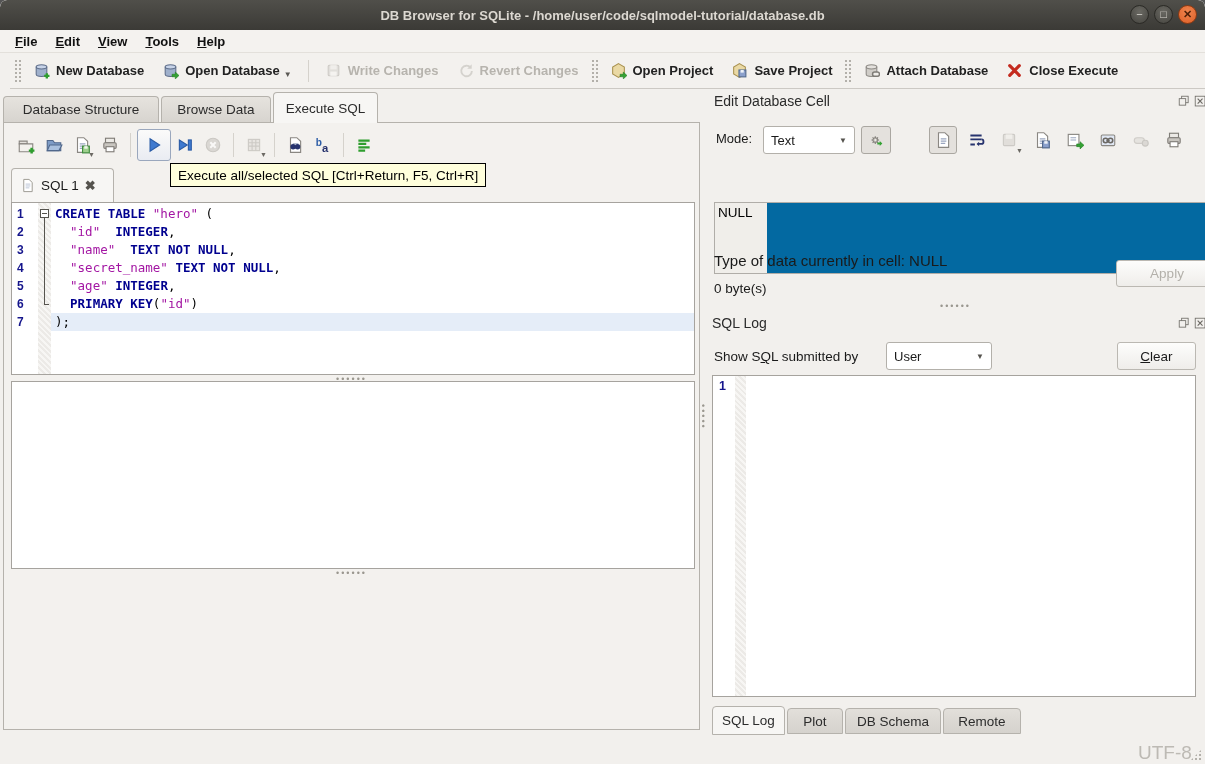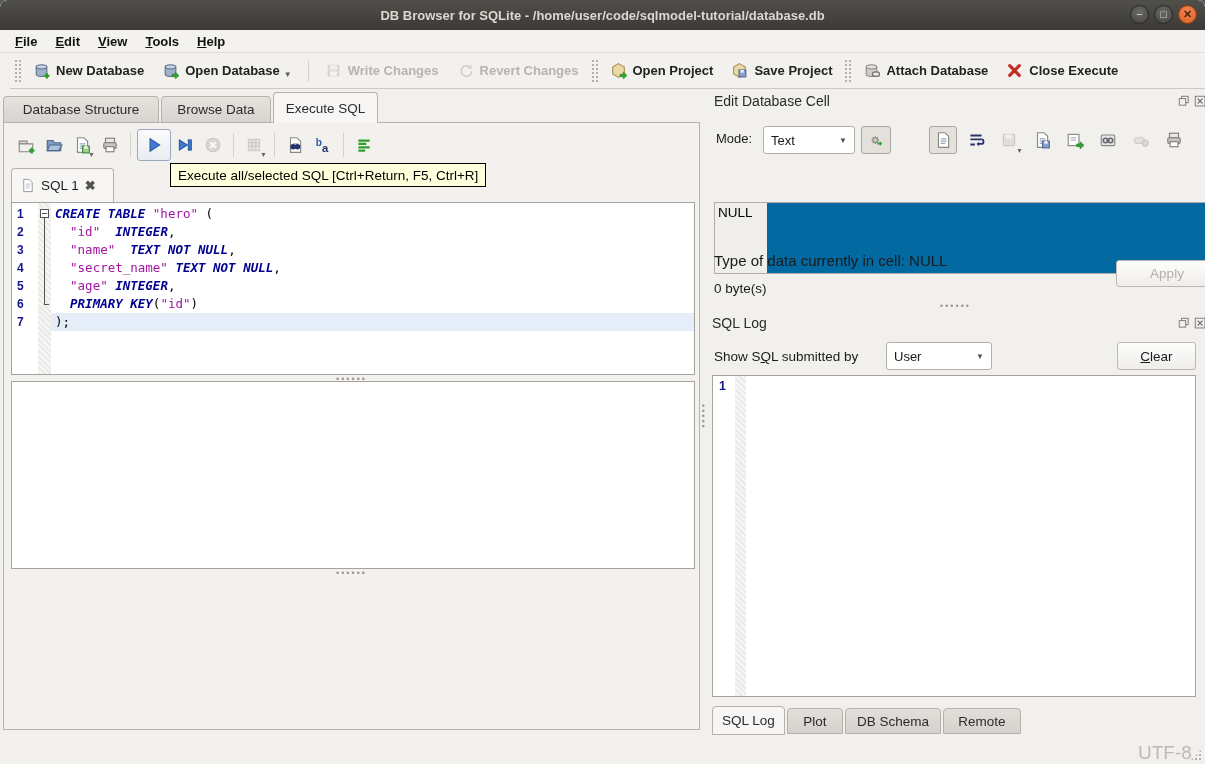--- a/index.html
+++ b/index.html
@@ -54,21 +54,21 @@
   .pane{position:absolute;background:#fff;border:1px solid #a6a39e;}
   #editor{left:7px;top:79px;width:684px;height:173px;overflow:hidden;}
   #gutter-col{position:absolute;left:0;top:0;width:26px;height:100%;background:#fff;}
   #fold-col{position:absolute;left:26px;top:0;width:13px;height:100%;
     background:repeating-linear-gradient(45deg,#eceae7 0 2px,#f7f6f4 2px 4px);}
   .lnum{height:18px;line-height:18px;padding-left:5px;color:#15158c;font-size:12px;font-weight:bold;
     font-family:"Liberation Sans",sans-serif;}
   .codeline{height:18px;line-height:18px;white-space:pre;font-family:"DejaVu Sans Mono",monospace;
     font-size:12.5px;padding-left:4px;}
   .codeline.current{background:#e5edf8;}
-  .seg-kw{color:#00008f;font-weight:bold;font-style:italic;}
+  .seg-kw{color:#00008f;font-weight:bold;}
   .seg-str{color:#a316a3;}
   .seg-pl{color:#000;}
   #code-col{position:absolute;left:39px;top:2px;right:0;}
   #gutter-rows{position:absolute;left:0;top:2px;width:26px;}
   .foldcell{height:18px;position:relative;}
   .fold-box{position:absolute;left:2px;top:4px;width:9px;height:9px;border:1px solid #55534e;background:#fff;}
   .fold-box::after{content:"";position:absolute;left:1px;top:3px;width:5px;height:1px;background:#55534e;}
   .fold-line{position:absolute;left:6px;top:0;width:1px;height:100%;background:#55534e;}
   .fold-line.half{height:9px;}
   .fold-tick{position:absolute;left:6px;top:9px;width:5px;height:1px;background:#55534e;}

